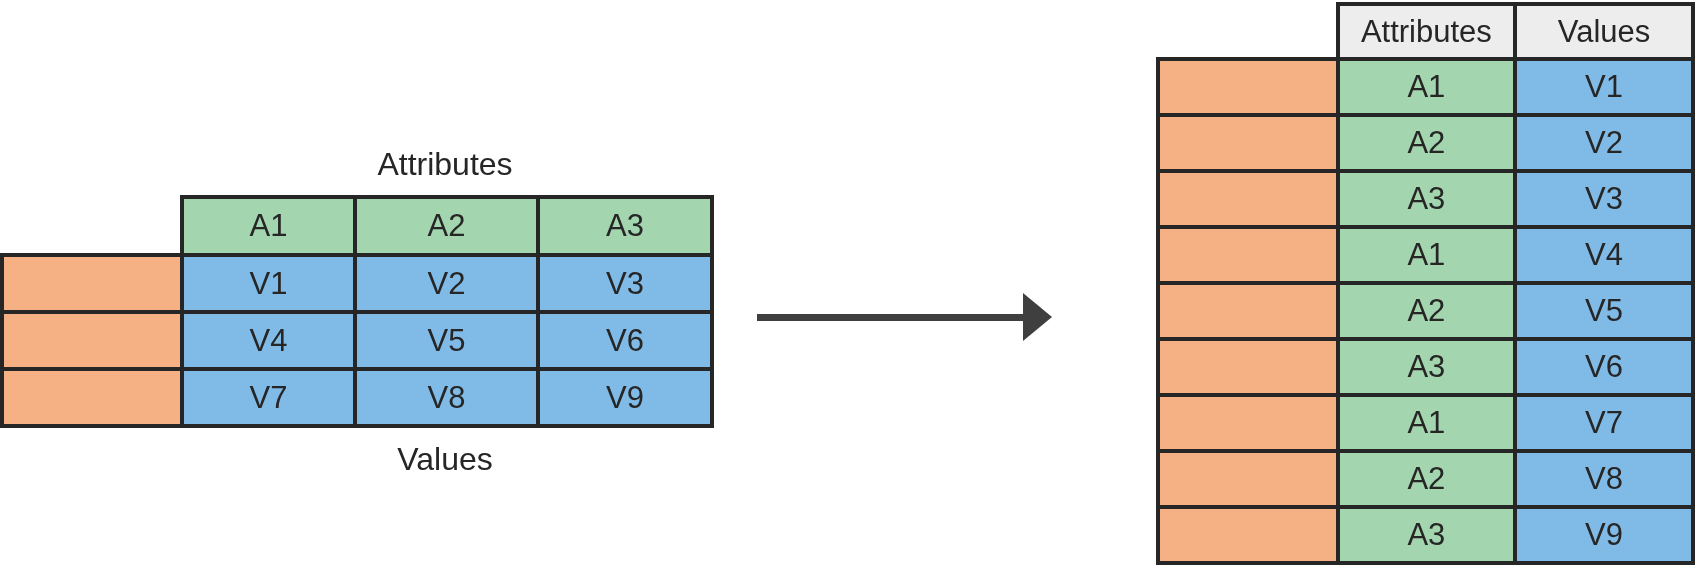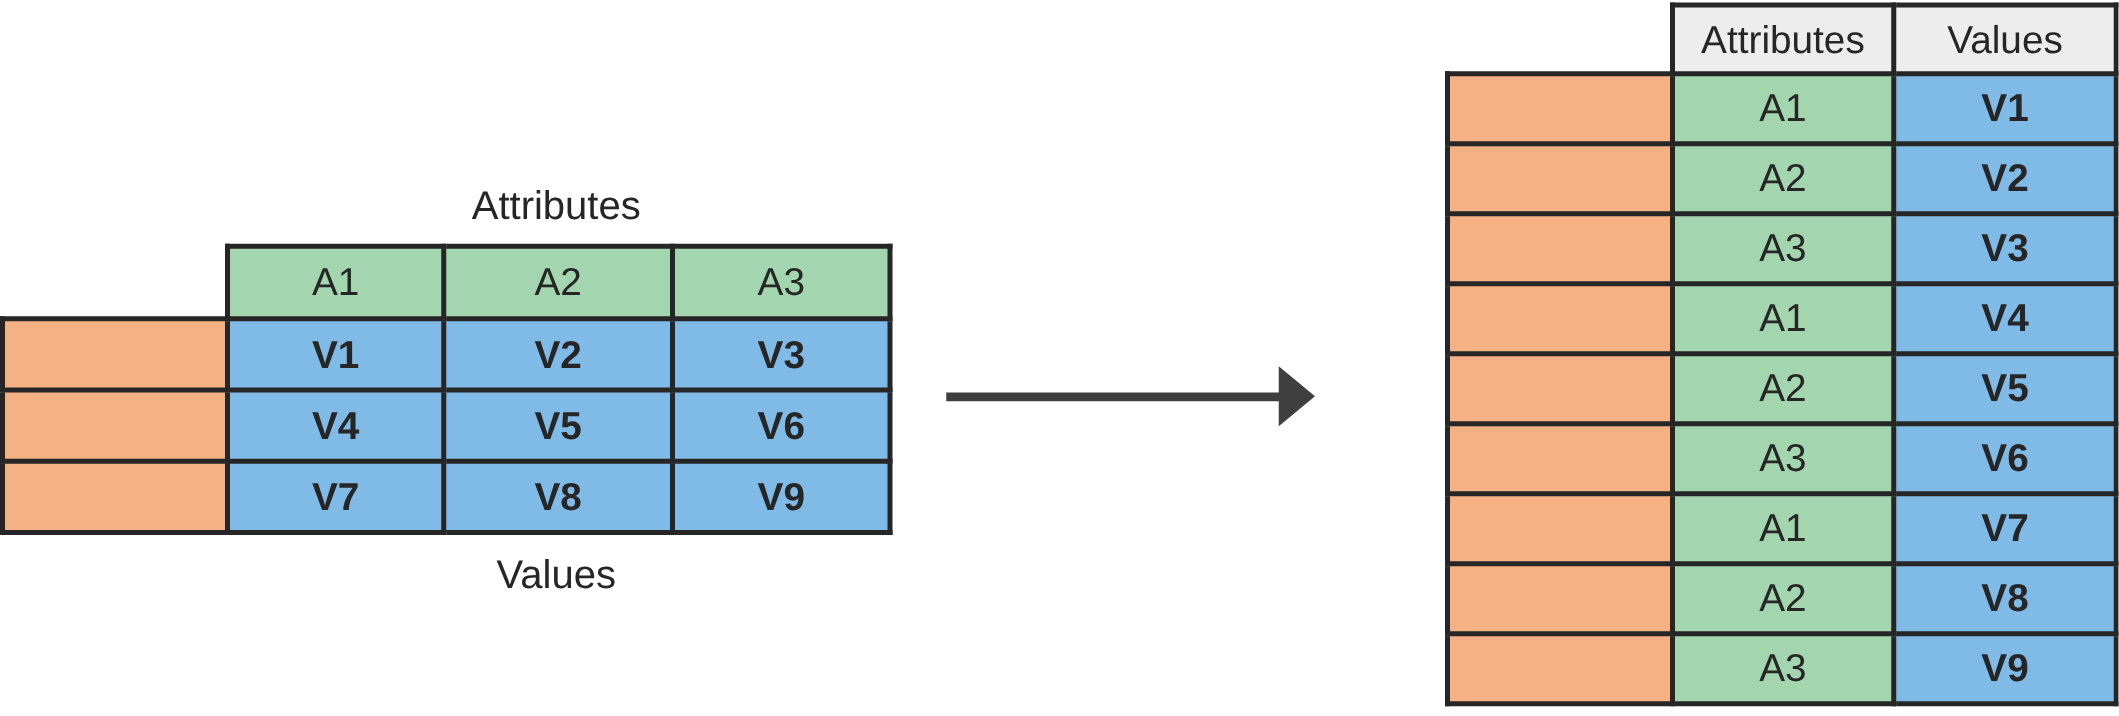--- a/index.html
+++ b/index.html
@@ -9,21 +9,21 @@
   }
   table.tbl{position:absolute;border-collapse:collapse;table-layout:fixed;}
   .tbl td{
     border:4px solid var(--border,#262626);
     text-align:center;vertical-align:middle;
     font-size:31px;padding:0;color:var(--text,#262626);
   }
   td.blank{border:none;background:transparent;}
   td.orange{background:var(--orange,#F5B183);}
   td.green {background:var(--green,#A3D6AF);}
-  td.blue  {background:var(--blue,#80BBE8);font-weight:bold;}
+  td.blue  {background:var(--blue,#80BBE8);}
   td.gray  {background:var(--header-gray,#EDEDED);}
 
   #left-tbl{left:0px;top:195px;}
   #left-tbl tr{height:57px;}
   #left-tbl tr:first-child{height:58px;}
 
   #right-tbl{left:1156px;top:2px;}
   #right-tbl tr{height:56px;}
   #right-tbl tr:first-child{height:55px;}
 

